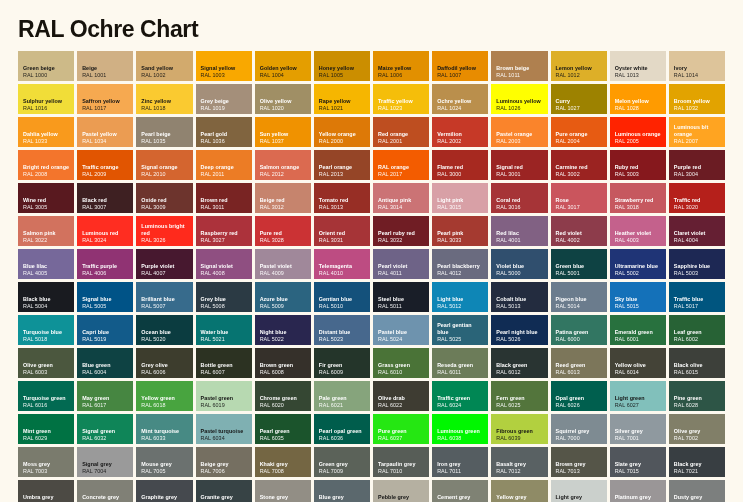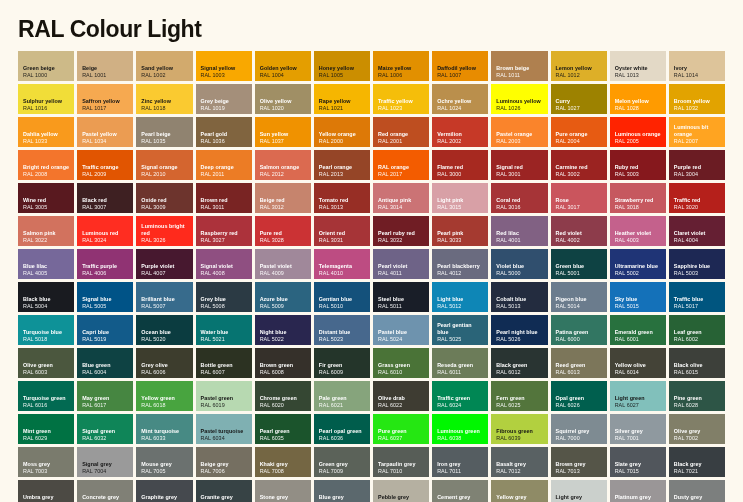--- a/index.html
+++ b/index.html
@@ -60,21 +60,21 @@
     display:block;
     opacity:0.92;
   }
   .swatch.dark .sw-name,.swatch.dark .sw-code{color:#ffffff;}
   .swatch.light .sw-name,.swatch.light .sw-code{color:#141414;}
 </style>
 </head>
 <body>
 
 <div id="page">
-  <h1 id="title">RAL Colour Light</h1>
+  <h1 id="title">RAL Ochre Chart</h1>
   <div id="grid">
       <div class="swatch light" style="background: rgb(205, 186, 136);">
         <span class="sw-name">Green beige</span>
         <span class="sw-code">RAL 1000</span>
       </div>
       <div class="swatch light" style="background: rgb(208, 176, 132);">
         <span class="sw-name">Beige</span>
         <span class="sw-code">RAL 1001</span>
       </div>
       <div class="swatch light" style="background: rgb(210, 170, 109);">

